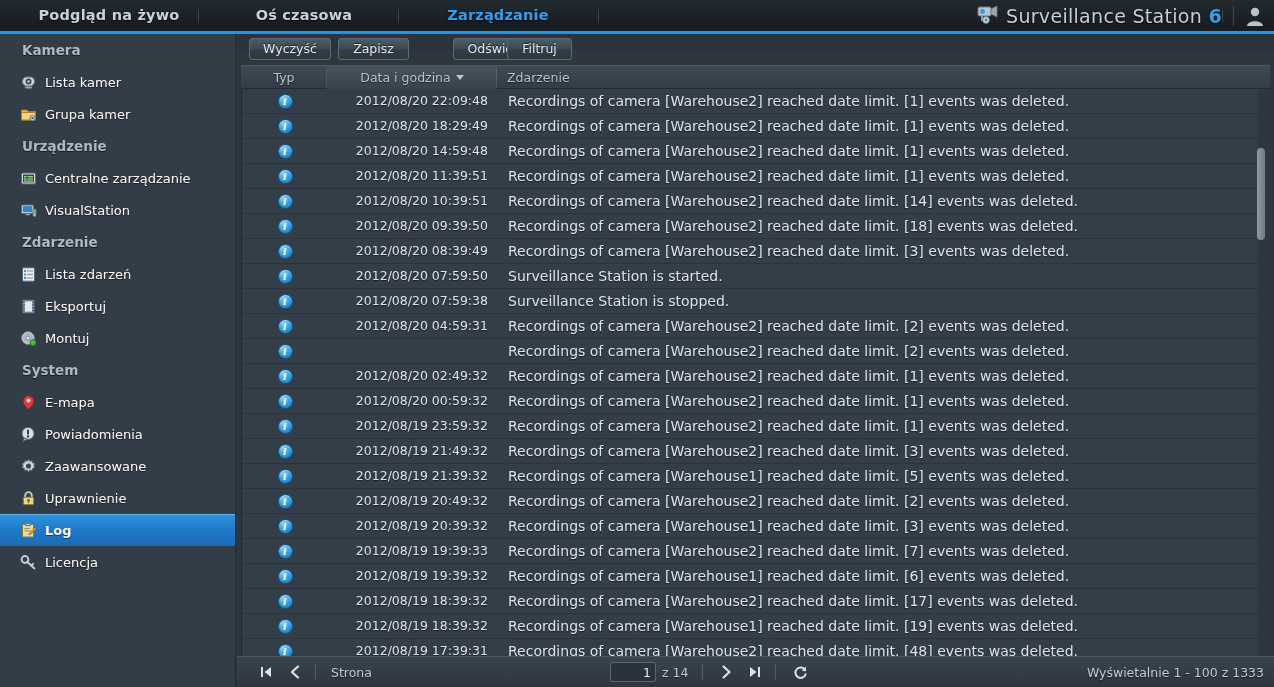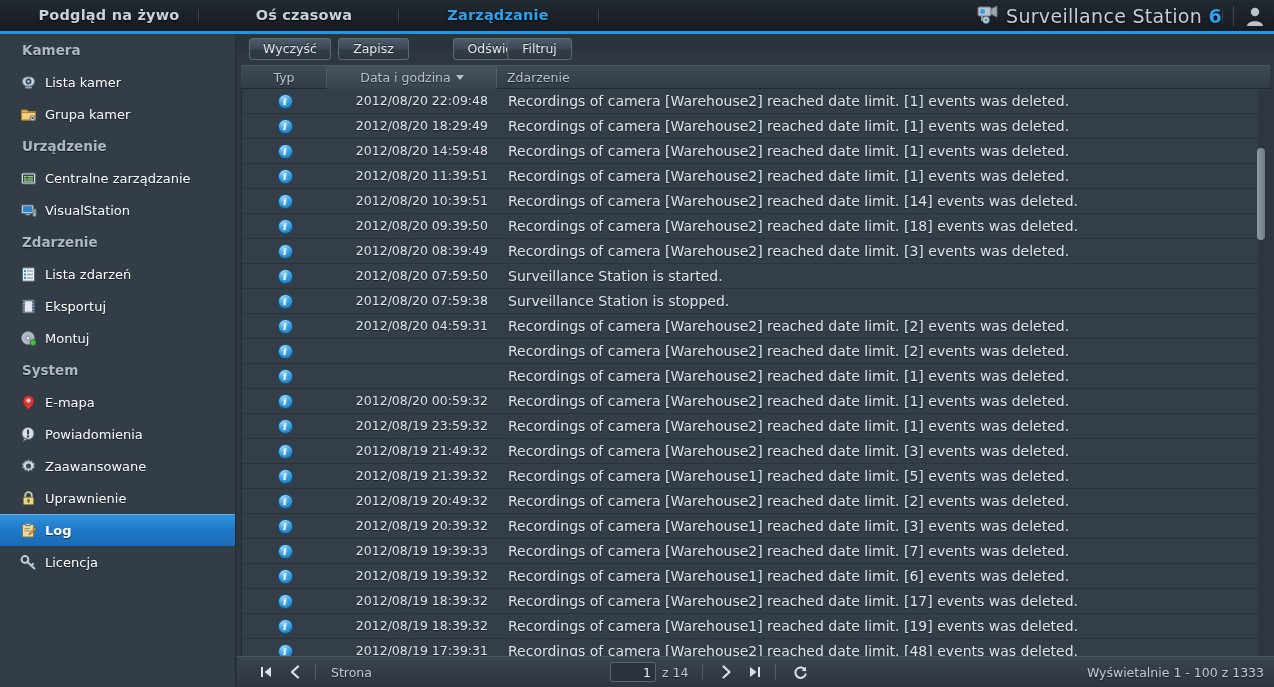--- a/index.html
+++ b/index.html
@@ -459,20 +459,21 @@
       <div class="row">
         <div class="c-typ">
           <div class="info-ico">i</div>
         </div>
         <div class="c-evt">Recordings of camera [Warehouse2] reached date limit. [2] events was deleted.</div>
       </div>
       <div class="row">
         <div class="c-typ">
           <div class="info-ico">i</div>
         </div>
+        <div class="c-date">2012/08/20 02:49:32</div>
         <div class="c-evt">Recordings of camera [Warehouse2] reached date limit. [1] events was deleted.</div>
       </div>
       <div class="row">
         <div class="c-typ">
           <div class="info-ico">i</div>
         </div>
         <div class="c-date">2012/08/20 00:59:32</div>
         <div class="c-evt">Recordings of camera [Warehouse2] reached date limit. [1] events was deleted.</div>
       </div>
       <div class="row">

